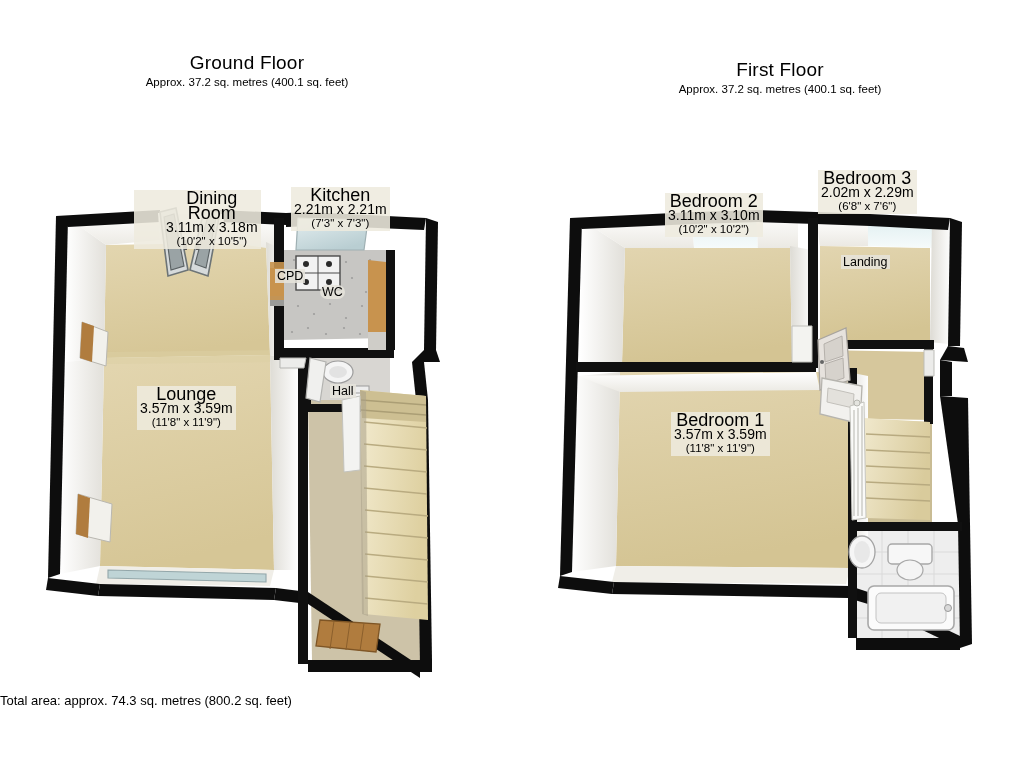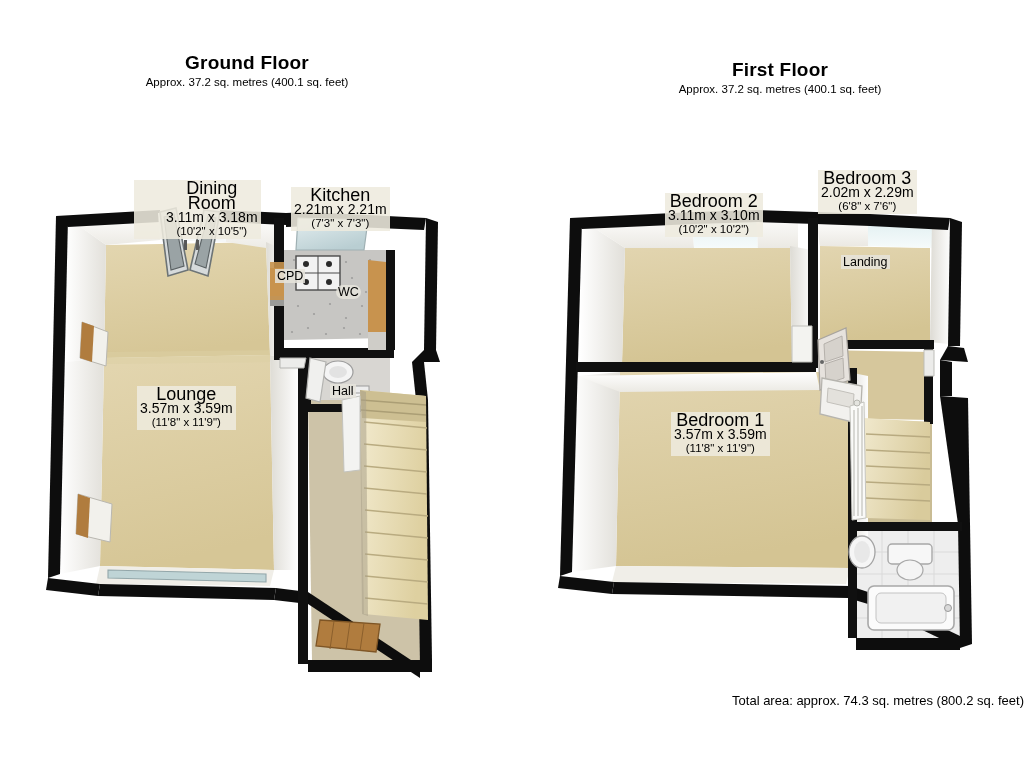--- a/index.html
+++ b/index.html
@@ -12,30 +12,30 @@
     position:relative;
     color:#000;
   }
   .stage{position:absolute;left:0;top:0;width:1024px;height:768px;}
 
   
   .floor-title{
     position:absolute;text-align:center;width:360px;
   }
   .floor-title .t{
-    font-size:19px;font-weight:bold;letter-spacing:.2px;line-height:22px;
+    font-size:19px;font-weight:normal;letter-spacing:.2px;line-height:22px;
   }
   .floor-title .s{
     font-size:11.5px;line-height:15px;margin-top:1px;
   }
   #gf-title{left:67px;top:52px;}
   #ff-title{left:600px;top:59px;}
 
   .footer{
-    position:absolute;left:0;top:693px;width:1024px;text-align:right;
+    position:absolute;left:0;top:693px;width:1024px;text-align:left;
     font-size:13px;
   }
 
   
   .plan{position:absolute;}
   #plan-ground{left:8px;top:100px;width:500px;height:500px;}
   #plan-first{left:520px;top:100px;width:500px;height:500px;}
 
   svg{display:block;overflow:visible;}
 
@@ -294,41 +294,41 @@
         <line x1="326" y1="521" x2="322" y2="549" stroke="#8b5f2c" stroke-width="1"></line>
         <line x1="342" y1="522" x2="338" y2="550" stroke="#8b5f2c" stroke-width="1"></line>
         <line x1="356" y1="523" x2="352" y2="551" stroke="#8b5f2c" stroke-width="1"></line>
       </g>
 
       <g>
         <polygon points="100,470 258,474 258,482 100,478" fill="#bfd4d6" stroke="#93a7aa" stroke-width="1.1"></polygon>
       </g>
     </svg>
 
-    <div class="rlabel" style="left:126px;top:80px;padding-left:32px;">
+    <div class="rlabel" style="left:126px;top:90px;padding-left:32px;">
       <span class="name">Dining</span>
       <span class="name">Room</span>
       <span class="dm">3.11m x 3.18m</span>
       <span class="df">(10'2" x 10'5")</span>
     </div>
 
     <div class="rlabel" style="left:283px;top:79px;margin-top:8px;">
       <span class="name">Kitchen</span>
       <span class="dm">2.21m x 2.21m</span>
       <span class="df">(7'3" x 7'3")</span>
     </div>
 
     <div class="rlabel" style="left:129px;top:286px;">
       <span class="name">Lounge</span>
       <span class="dm">3.57m x 3.59m</span>
       <span class="df">(11'8" x 11'9")</span>
     </div>
 
     <div class="tlabel" style="left:267px;top:169px;">CPD</div>
-    <div class="tlabel" style="left:328px;top:185px;border-radius:7px;">WC</div>
+    <div class="tlabel" style="left:312px;top:185px;border-radius:7px;">WC</div>
     <div class="tlabel" style="left:322px;top:284px;text-align:right;">Hall</div>
   </div>
 
   <div class="plan" id="plan-first">
     <svg width="500" height="500" viewBox="0 0 500 500">
       <defs>
         <linearGradient id="ffCarpet" x1="0" y1="0" x2="0.2" y2="1">
           <stop offset="0%" stop-color="#e2d5b0"></stop>
           <stop offset="100%" stop-color="#d4c493"></stop>
         </linearGradient>

